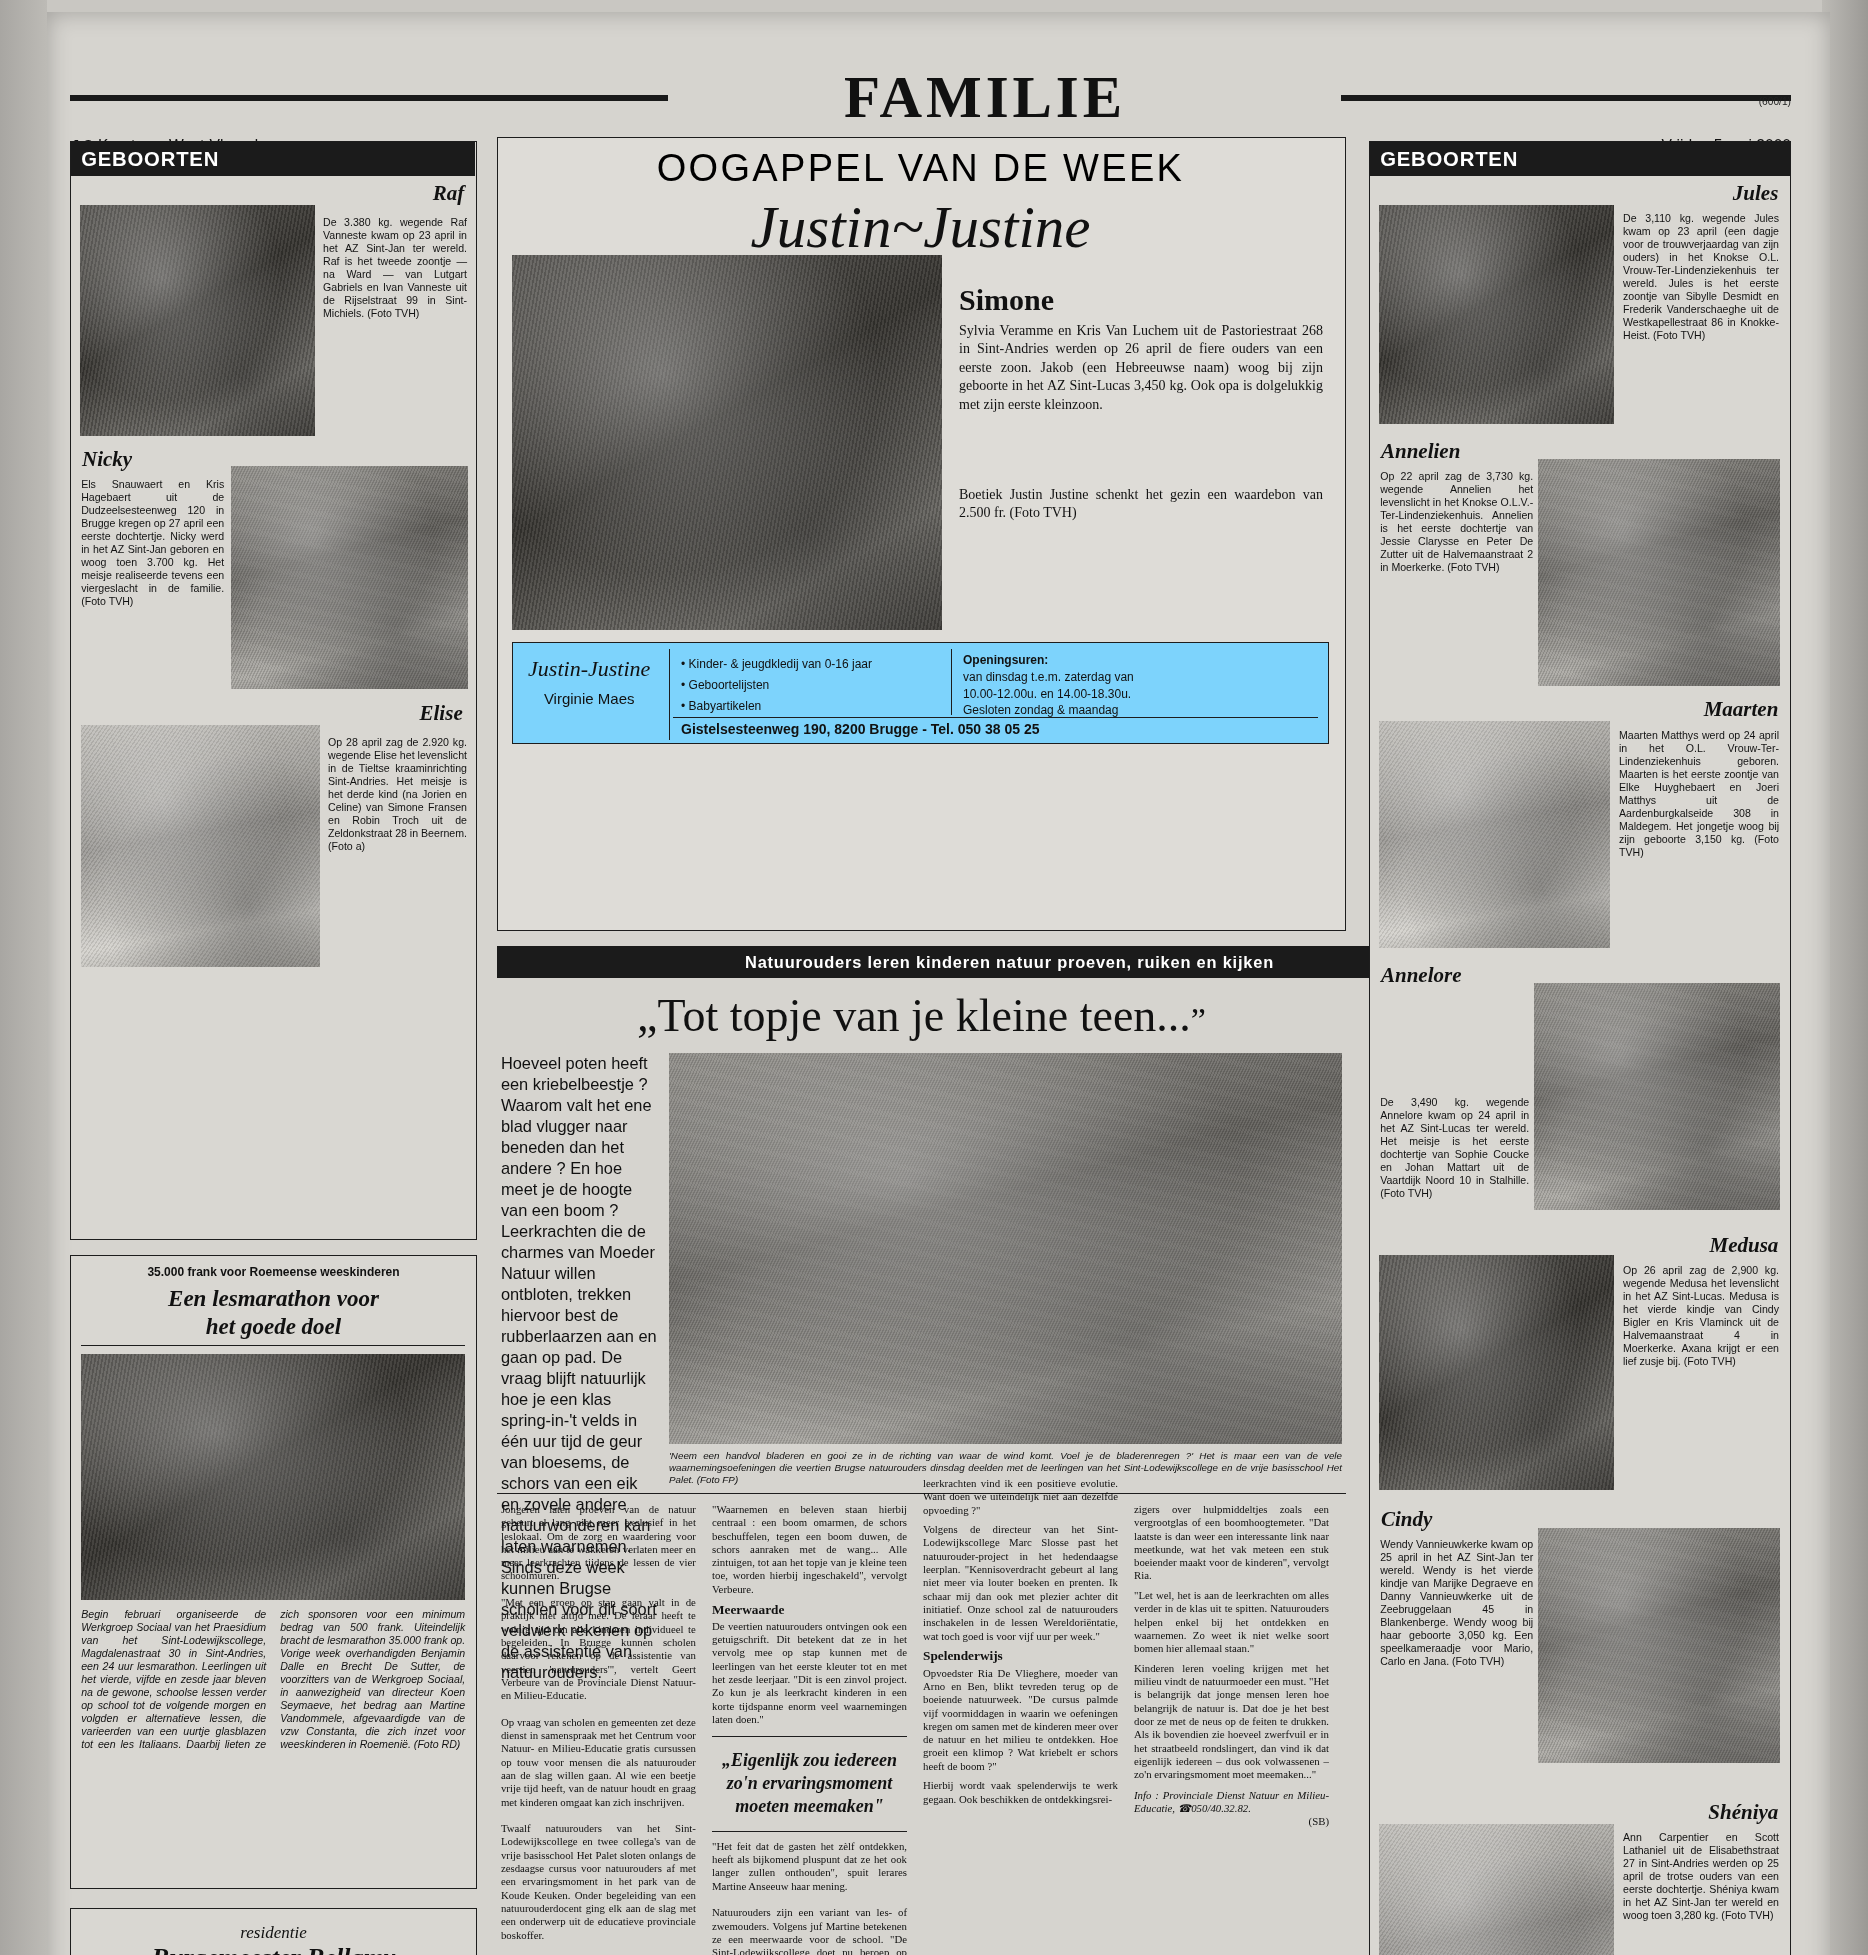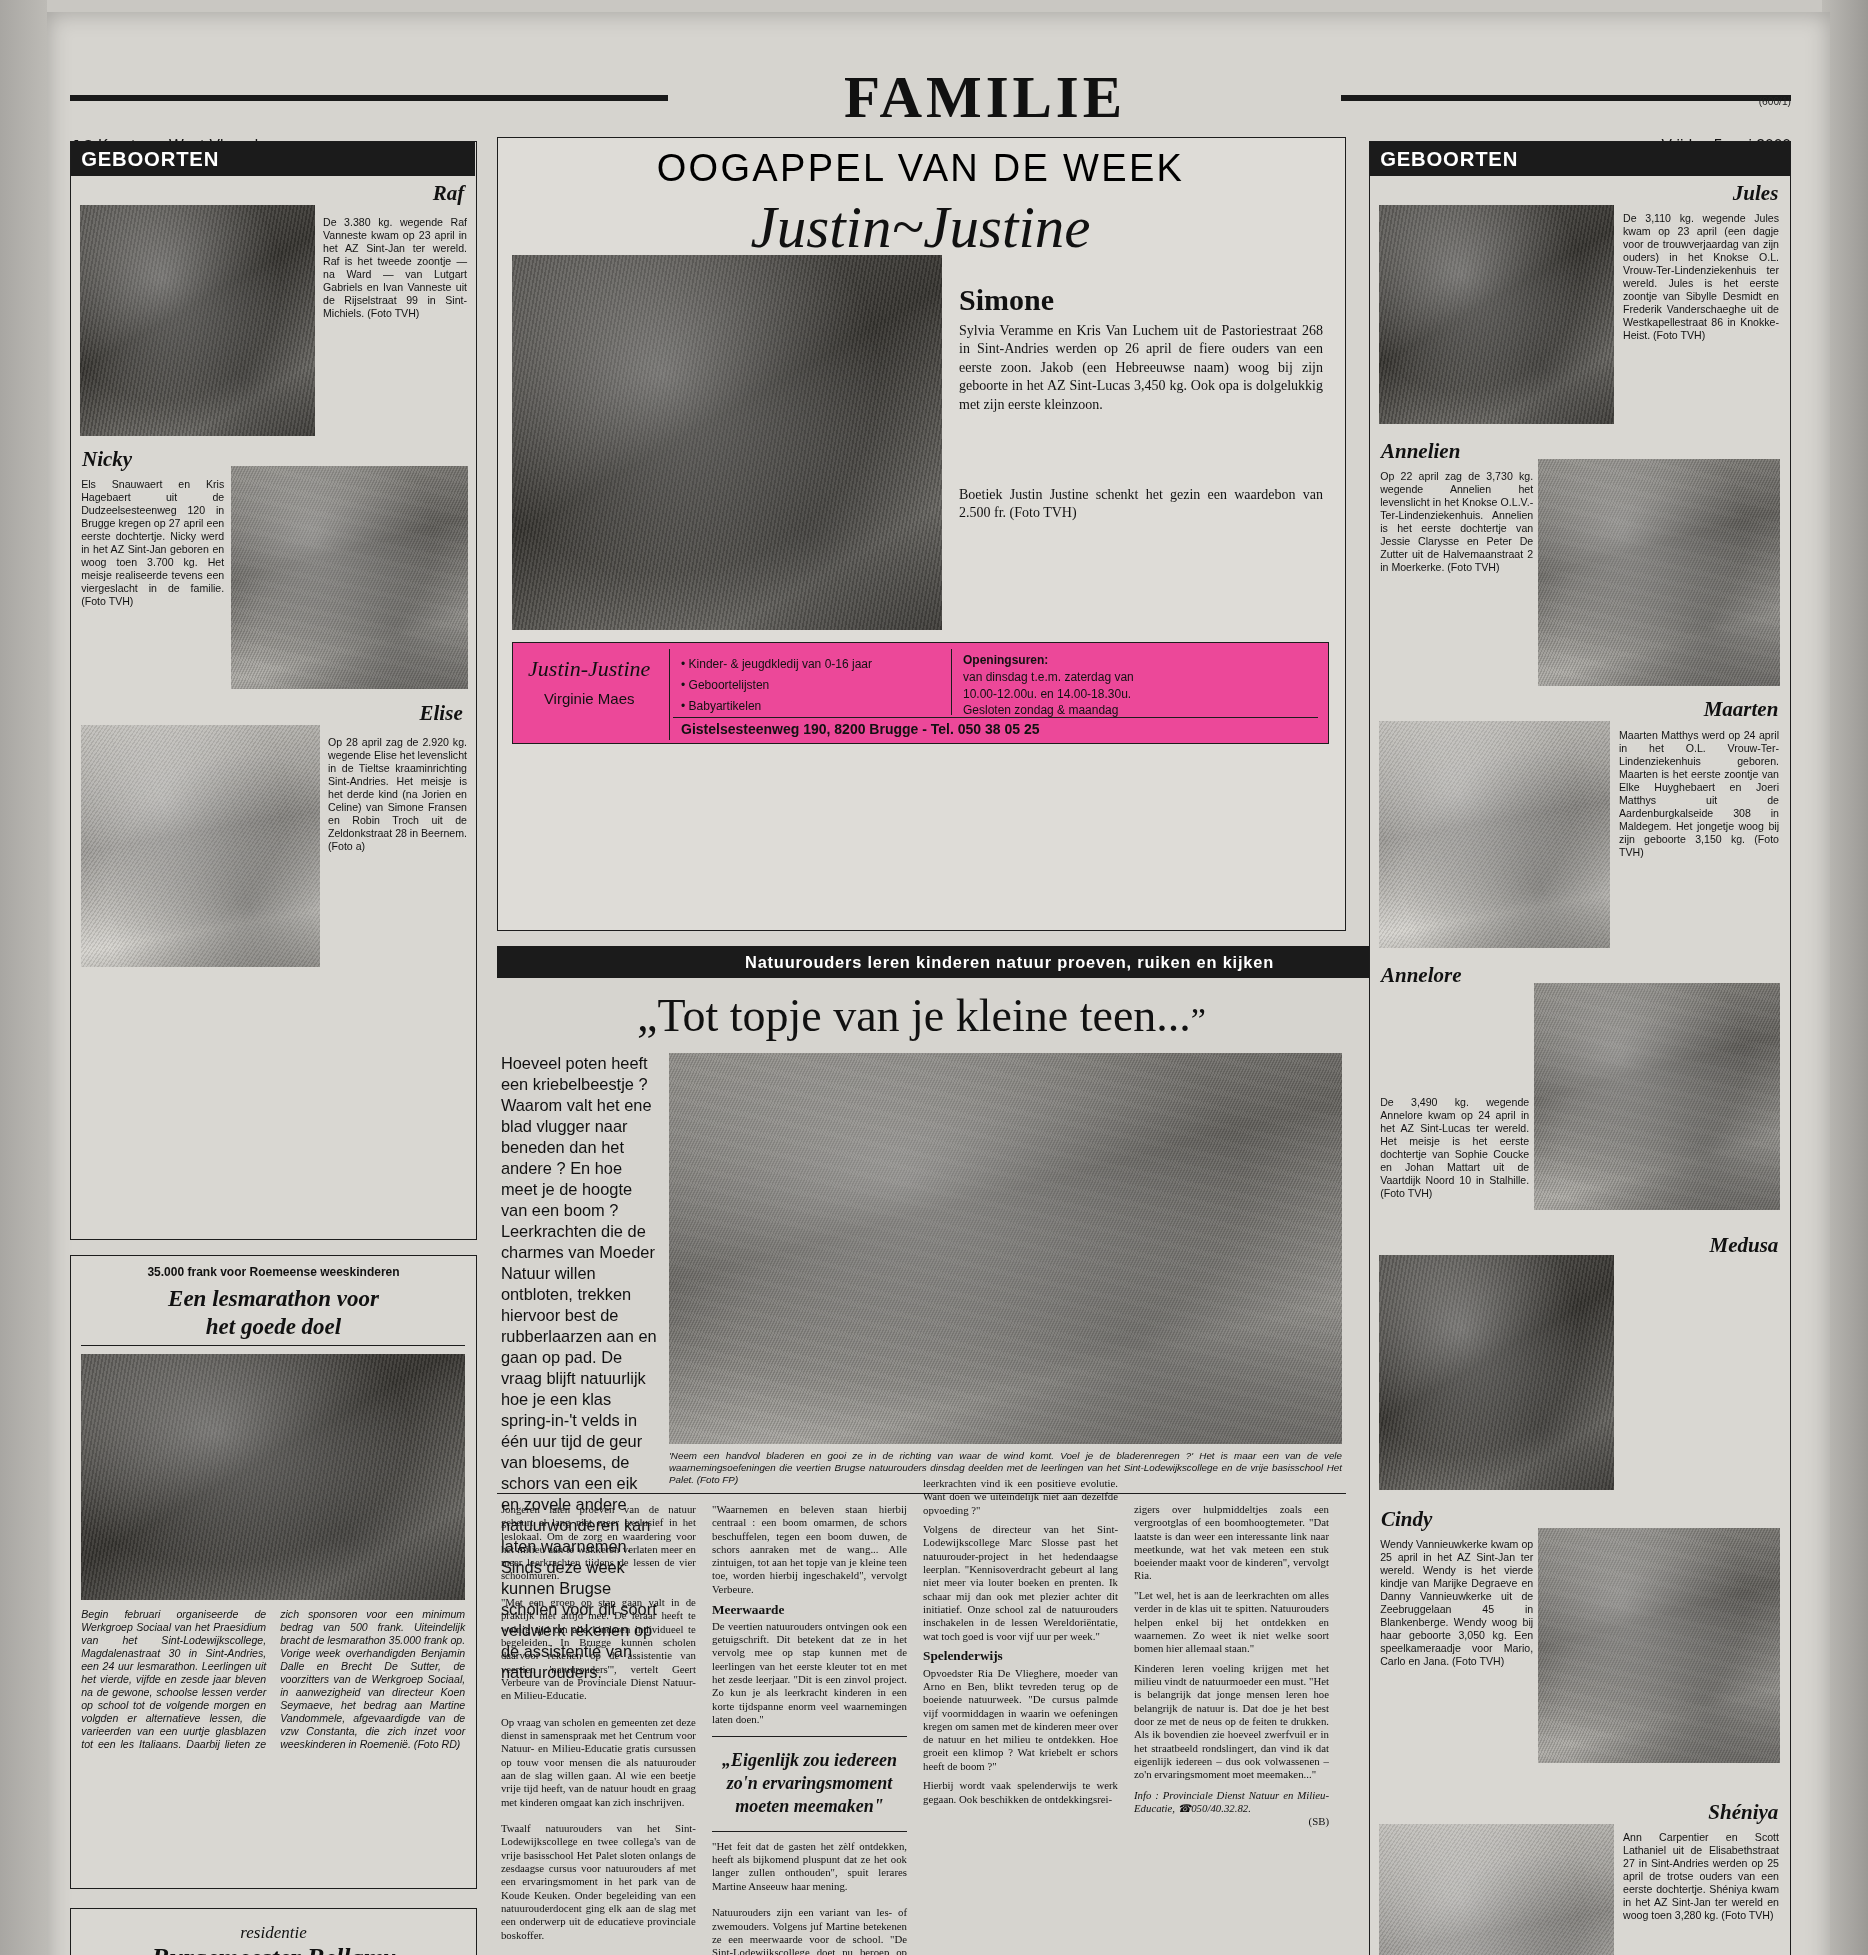--- a/index.html
+++ b/index.html
@@ -191,21 +191,21 @@
   <div class="box" id="oogappel" style="background:#dedcd7;">
     <div style="position:absolute;left:14px;top:9.4px;width:817px;text-align:center;font-family:'Liberation Sans',sans-serif;font-size:38px;letter-spacing:2.3px;color:#000000;">OOGAPPEL VAN DE WEEK</div>
     <div style="position:absolute;left:14px;top:55px;width:817px;text-align:center;font-family:'Liberation Serif',serif;font-style:italic;font-size:59px;color:#111;">Justin~Justine</div>
 
     <div class="photo dark" style="position:absolute;left:14px;top:117px;width:430px;height:375px;"></div>
 
     <div style="position:absolute;left:461px;top:145px;width:364px;font-family:'Liberation Serif',serif;font-weight:bold;font-size:30px;color:#111;">Simone</div>
     <div style="position:absolute;left:461px;top:184px;width:364px;font-family:'Liberation Serif',serif;font-size:14px;line-height:18.4px;color:#111;text-align:justify;">Sylvia Veramme en Kris Van Luchem uit de Pastoriestraat 268 in Sint-Andries werden op 26 april de fiere ouders van een eerste zoon. Jakob (een Hebreeuwse naam) woog bij zijn geboorte in het AZ Sint-Lucas 3,450 kg. Ook opa is dolgelukkig met zijn eerste kleinzoon.</div>
     <div style="position:absolute;left:461px;top:348px;width:364px;font-family:'Liberation Serif',serif;font-size:14px;line-height:18.4px;color:#111;text-align:justify;">Boetiek Justin Justine schenkt het gezin een waardebon van 2.500 fr. (Foto TVH)</div>
 
-    <div class="box" style="left:14px;top:504px;width:817px;height:102px;background:#ec4899;border-width:1.2px;">
+    <div class="box" style="left:14px;top:504px;width:817px;height:102px;background:#7dd3fc;border-width:1.2px;">
       <div style="position:absolute;left:11.7px;top:13.3px;width:129px;text-align:center;font-family:'Liberation Serif',serif;font-style:italic;font-size:22px;color:#111;">Justin-Justine</div>
       <div style="position:absolute;left:11.7px;top:47px;width:129px;text-align:center;font-family:'Liberation Sans',sans-serif;font-size:15px;color:#111;">Virginie Maes</div>
       <div class="hairline" style="left:156px;top:5.5px;width:1.2px;height:91px;"></div>
 
       <div style="position:absolute;left:168px;top:11px;width:258px;font-family:'Liberation Sans',sans-serif;font-size:12px;line-height:21px;color:#111;">
         <div>• <span>Kinder- &amp; jeugdkledij van 0-16 jaar</span></div>
         <div>• <span>Geboortelijsten</span></div>
         <div>• <span>Babyartikelen</span></div>
       </div>
       <div class="hairline" style="left:438px;top:5.5px;width:1.2px;height:66px;"></div>
@@ -295,20 +295,21 @@
     <div class="side-name" style="right:11.7px;top:555px;">Maarten</div>
     <div class="photo light" style="position:absolute;left:9.4px;top:579px;width:231px;height:227px;"></div>
     <div class="cap" style="position:absolute;left:249px;top:587px;width:160px;">Maarten Matthys werd op 24 april in het O.L. Vrouw-Ter-Lindenziekenhuis geboren. Maarten is het eerste zoontje van Elke Huyghebaert en Joeri Matthys uit de Aardenburgkalseide 308 in Maldegem. Het jongetje woog bij zijn geboorte 3,150 kg. (Foto TVH)</div>
 
     <div class="side-name" style="left:11px;top:821px;">Annelore</div>
     <div class="photo" style="position:absolute;left:164px;top:841px;width:246px;height:227px;"></div>
     <div class="cap" style="position:absolute;left:10.2px;top:954px;width:149px;">De 3,490 kg. wegende Annelore kwam op 24 april in het AZ Sint-Lucas ter wereld. Het meisje is het eerste dochtertje van Sophie Coucke en Johan Mattart uit de Vaartdijk Noord 10 in Stalhille. (Foto TVH)</div>
 
     <div class="side-name" style="right:11.7px;top:1091px;">Medusa</div>
     <div class="photo dark" style="position:absolute;left:9.4px;top:1113px;width:235px;height:235px;"></div>
+    <div class="cap" style="position:absolute;left:253px;top:1122px;width:156px;">Op 26 april zag de 2,900 kg. wegende Medusa het levenslicht in het AZ Sint-Lucas. Medusa is het vierde kindje van Cindy Bigler en Kris Vlaminck uit de Halvemaanstraat 4 in Moerkerke. Axana krijgt er een lief zusje bij. (Foto TVH)</div>
 
     <div class="side-name" style="left:11px;top:1365px;">Cindy</div>
     <div class="photo" style="position:absolute;left:168px;top:1386px;width:242px;height:235px;"></div>
     <div class="cap" style="position:absolute;left:10.2px;top:1396px;width:153px;">Wendy Vannieuwkerke kwam op 25 april in het AZ Sint-Jan ter wereld. Wendy is het vierde kindje van Marijke Degraeve en Danny Vannieuwkerke uit de Zeebruggelaan 45 in Blankenberge. Wendy woog bij haar geboorte 3,050 kg. Een speelkameraadje voor Mario, Carlo en Jana. (Foto TVH)</div>
 
     <div class="side-name" style="right:11.7px;top:1658px;">Shéniya</div>
     <div class="photo light" style="position:absolute;left:9.4px;top:1682px;width:235px;height:242px;"></div>
     <div class="cap" style="position:absolute;left:253px;top:1689px;width:156px;">Ann Carpentier en Scott Lathaniel uit de Elisabethstraat 27 in Sint-Andries werden op 25 april de trotse ouders van een eerste dochtertje. Shéniya kwam in het AZ Sint-Jan ter wereld en woog toen 3,280 kg. (Foto TVH)</div>
   </div>
 

